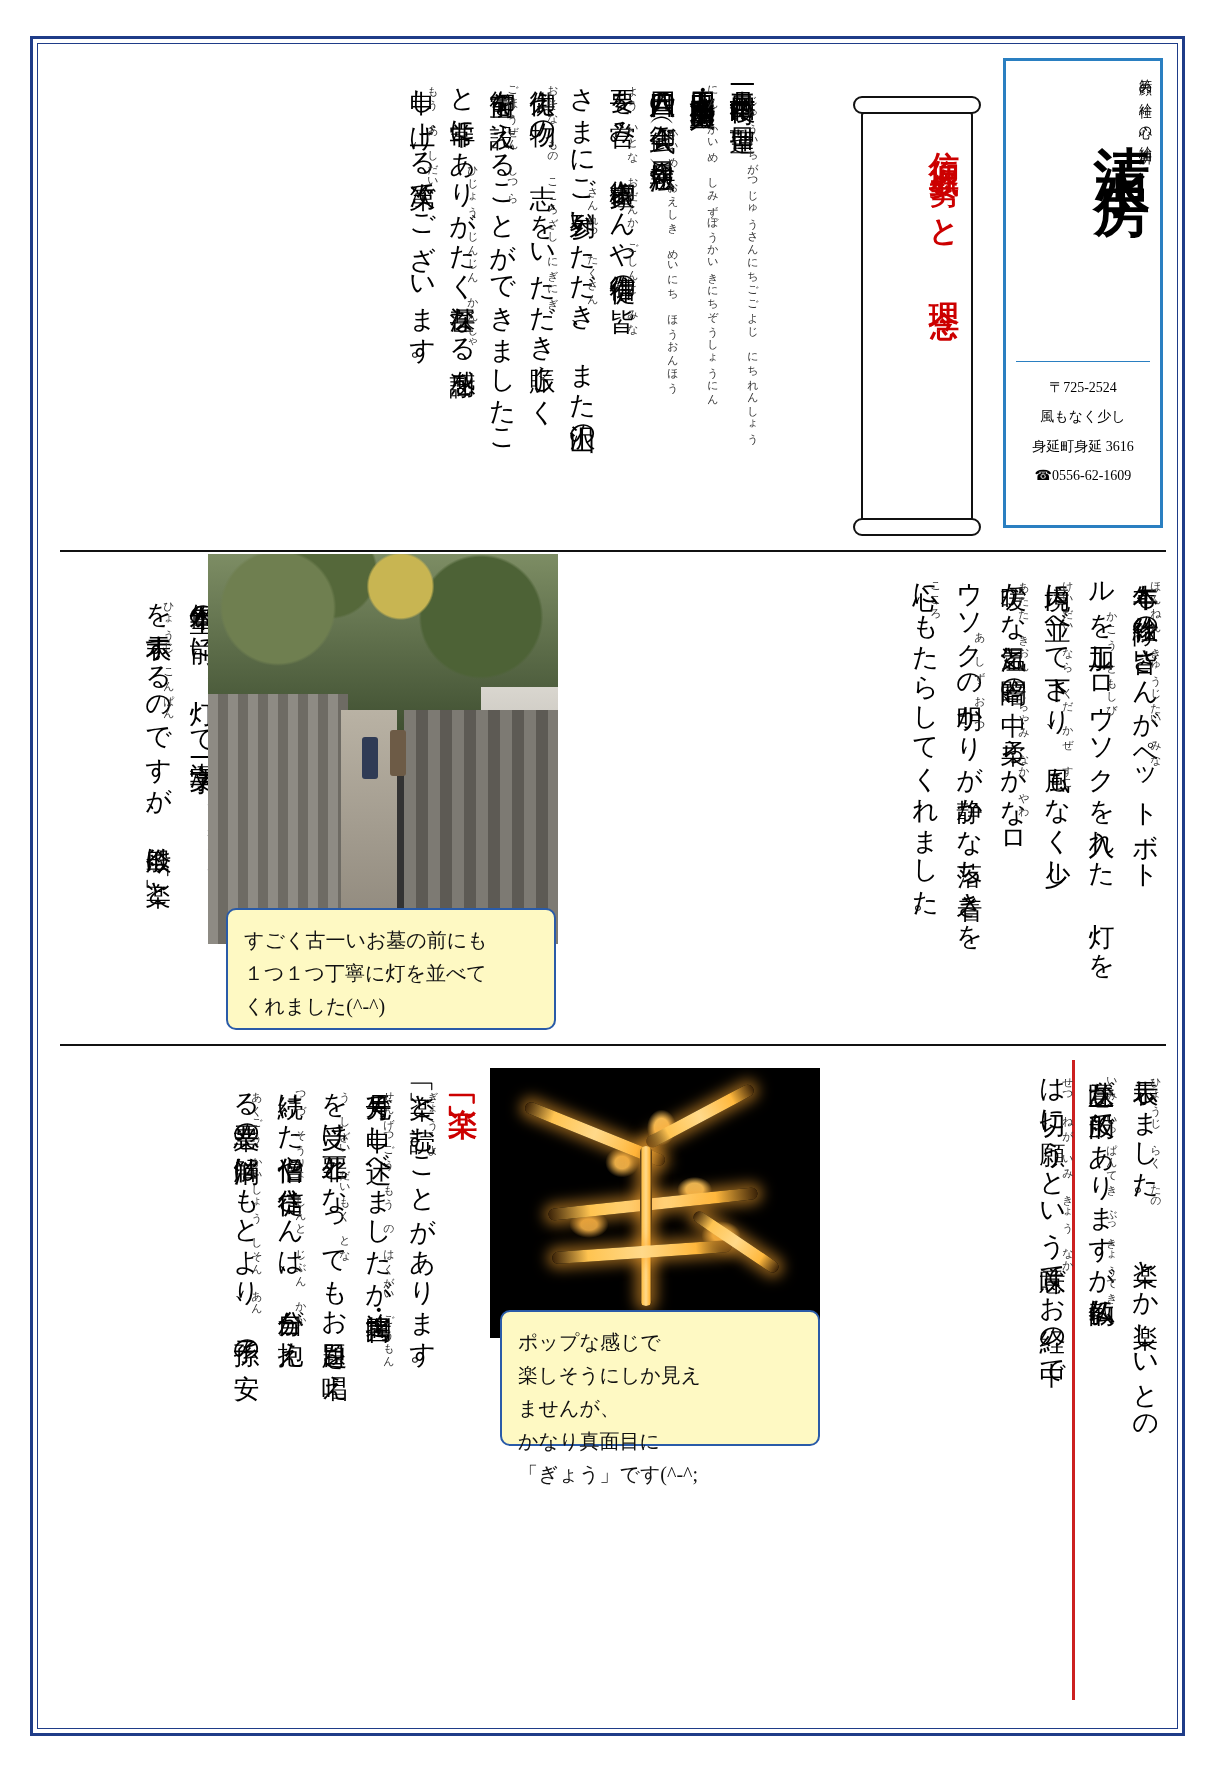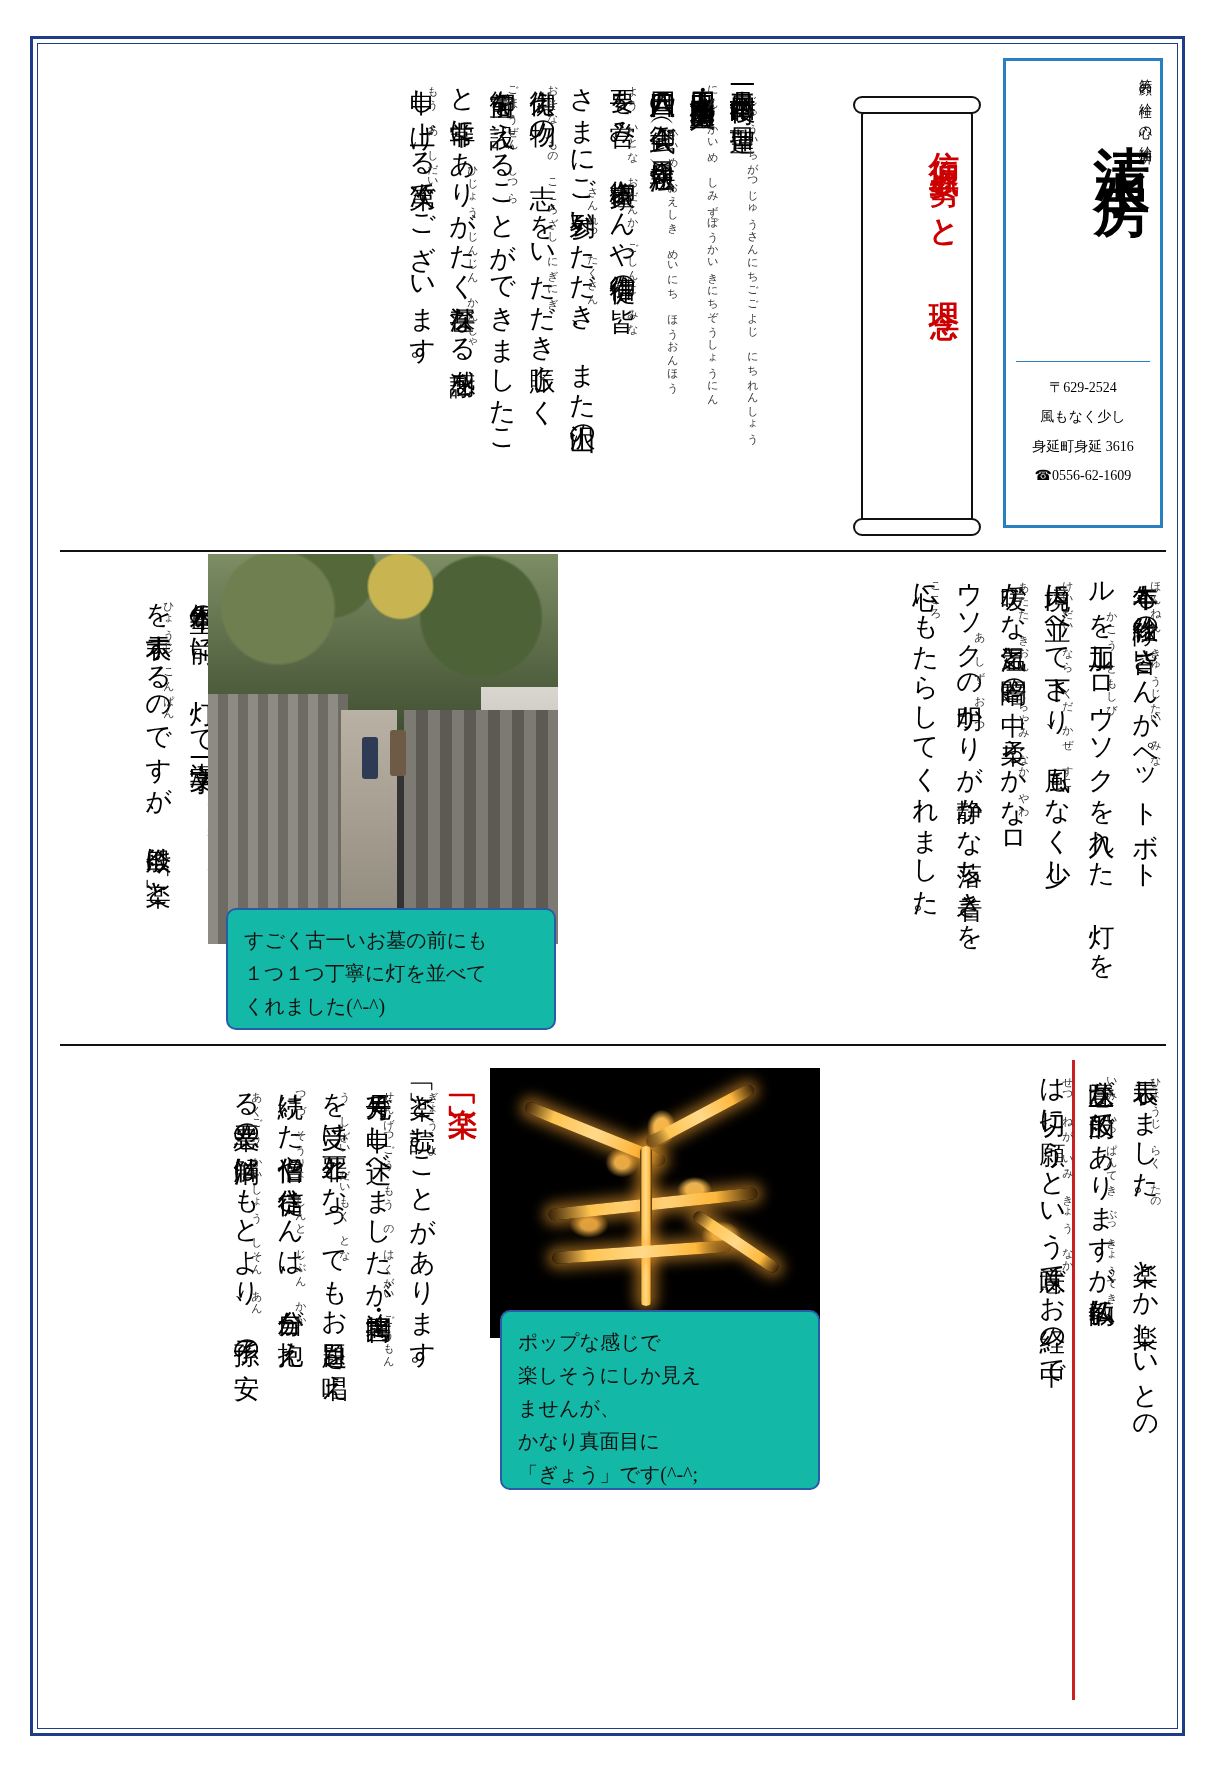--- a/index.html
+++ b/index.html
@@ -184,21 +184,21 @@
     background: linear-gradient(90deg,#3a2207,#ffc451 20%,#ffd98a 50%,#ffb83d 80%,#3a2207);
     border-radius: 10px;
     box-shadow: 0 0 14px 5px rgba(255,170,50,.55);
   }
 
   
   .balloon {
     position: absolute;
     border: 2px solid #2a5ba8;
     border-radius: 10px;
-    background: #14b8a6;
+    background: #fef9c3;
     color: #111;
     font-size: 20px;
     line-height: 1.65;
     padding: 14px 16px;
   }
 
   
   .red-underline {
     border-right: 3px solid #cc2020;
     padding-right: 2px;
@@ -218,21 +218,21 @@
     <div class="outer-frame-inner">
 
       <div class="hr-line" style="left:22px; top:506px; width:1106px;"></div>
       <div class="hr-line" style="left:22px; top:1000px; width:1106px;"></div>
 
       <div class="masthead">
         <div class="masthead-sub">笑顔の給仕　心の給油所</div>
         <div class="masthead-title">清水房</div>
         <div class="masthead-rule"></div>
         <div class="masthead-addr">
-          <div>〒629-2524</div>
+          <div>〒725-2524</div>
           <div>風もなく少し</div>
           <div>身延町身延 3616</div>
           <div>☎0556-62-1609</div>
         </div>
       </div>
 
       <div class="scroll">
         <div class="scroll-body"></div>
         <div class="scroll-cap top"></div>
         <div class="scroll-cap bot"></div>
@@ -344,21 +344,21 @@
       </div>
       <div style="position:absolute; left:22px; top:1030px; width:380px; height:650px;
                   display:flex; flex-direction:row-reverse; pointer-events:none;">
         <div class="vtext" style="font-size:11px; height:640px; width:44px; color:#333; padding-top:10px;">ぎょう　よ</div>
         <div class="vtext" style="font-size:11px; height:640px; width:44px; color:#333; padding-top:10px;">せんげつごう　もう　の　はくがい　ごうもん</div>
         <div class="vtext" style="font-size:11px; height:640px; width:44px; color:#333; padding-top:10px;">う　しざい　だいもく　とな</div>
         <div class="vtext" style="font-size:11px; height:640px; width:44px; color:#333; padding-top:10px;">つづ　そうりょ　しんと　じぶん　かか</div>
         <div class="vtext" style="font-size:11px; height:640px; width:44px; color:#333; padding-top:10px;">あくごう　かいしょう　しそん　あん</div>
       </div>
 
-      <div class="balloon" style="left:462px; top:1266px; width:320px; height:180px; white-space:pre-line;">ポップな感じで
+      <div class="balloon" style="left:462px; top:1266px; width:320px; height:136px; white-space:pre-line;">ポップな感じで
 楽しそうにしか見え
 ませんが、
 かなり真面目に
 「ぎょう」です(^-^;</div>
 
     </div>
   </div>
 </div>
 
 </body></html>

